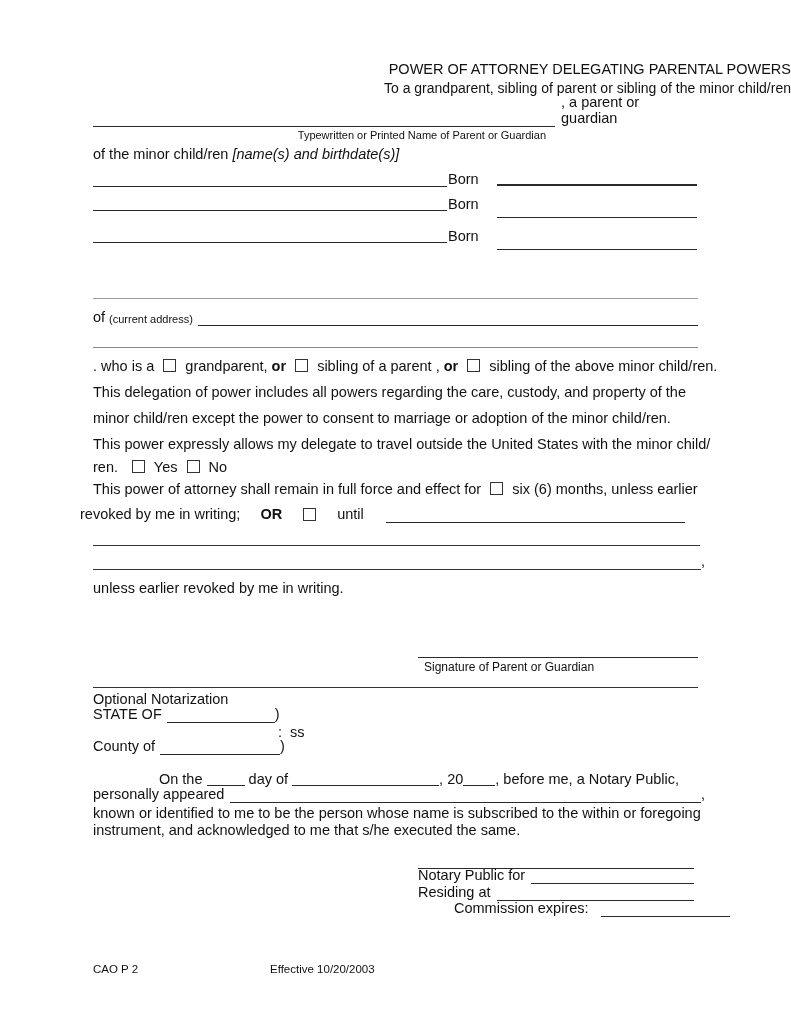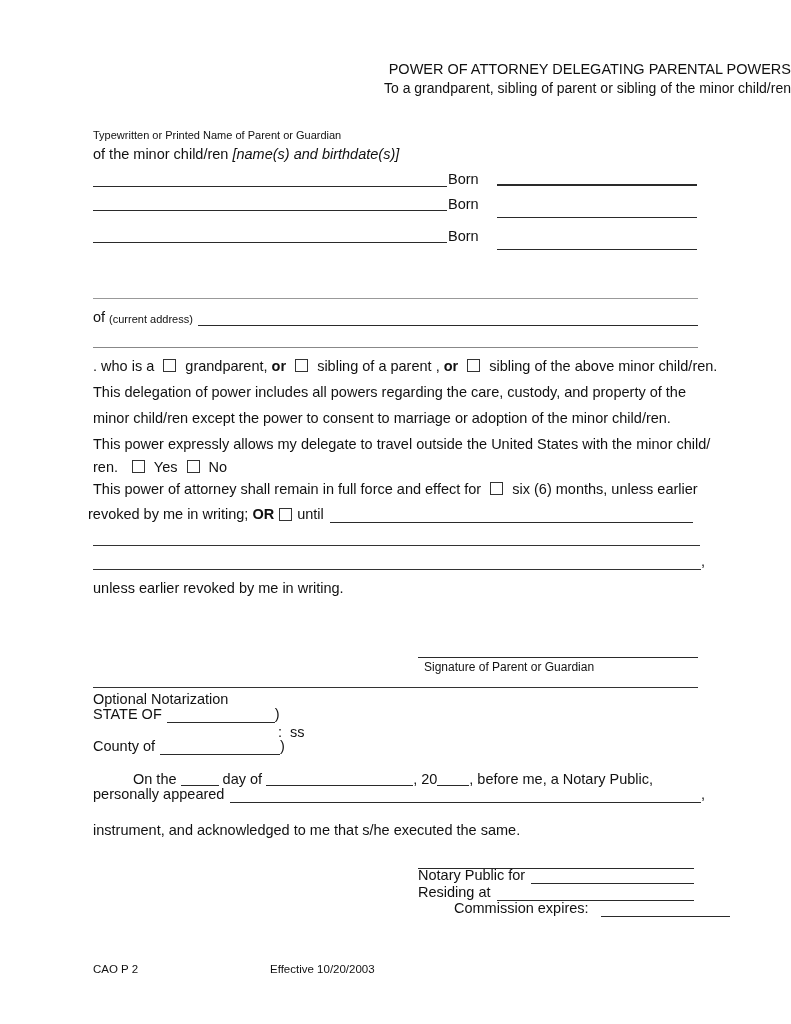--- a/index.html
+++ b/index.html
@@ -1,21 +1,21 @@
 <!DOCTYPE html>
 <html><head>
 <meta charset="utf-8">
 <style>
   html,body{margin:0;padding:0;background:#ffffff;}
   .page{
     position:relative;width:791px;height:1024px;background:#ffffff;
     font-family:"Liberation Sans",sans-serif;color:#111;font-size:14.5px;
     overflow:hidden;
   }
-  .abs{position:absolute;line-height:1.15;}
+  .abs{position:absolute;line-height:1.15;text-align:center;}
   .ctr{left:0;right:0;text-align:right;margin-left:11px;}
   .row{position:absolute;display:flex;align-items:flex-end;line-height:1.15;}
   .fill{flex:1 1 auto;border-bottom:1.5px solid #2a2a2a;height:0;align-self:flex-end;}
   .bw{border-bottom:1.5px solid #2a2a2a;align-self:flex-end;height:0;flex:0 0 auto;}
   .hline{position:absolute;border-top:1.5px solid #2a2a2a;height:0;}
   .thick{border-top-width:2.2px;}
   .rule{position:absolute;height:0;}
   .iblank{display:inline-block;border-bottom:1.5px solid #2a2a2a;height:1px;vertical-align:-2px;}
   .cb{display:inline-block;width:11px;height:11px;border:1.4px solid #333;vertical-align:-1px;margin:0 5px;background:#fff;}
   .b{font-weight:bold;}
@@ -24,21 +24,25 @@
   .pre{white-space:pre;}
 </style>
 </head>
 <body>
 
 <div class="page">
 
   <div class="abs ctr" style="top:61px;">POWER OF ATTORNEY DELEGATING PARENTAL POWERS</div>
   <div class="abs ctr" style="top:80px;font-size:14px;">To a grandparent, sibling of parent or sibling of the minor child/ren</div>
 
-  <div class="abs" style="left:93px;top:129px;width:462px;text-align:left;font-size:11px;">Typewritten or Printed Name of Parent or Guardian</div>
+  <div class="row" style="left:93px;width:605px;top:111px;height:16px;">
+    <span class="bw" style="width:462px;"></span>
+    <span style="margin-left:6px;">, a parent or guardian</span>
+  </div>
+  <div class="abs" style="left:84px;top:129px;width:462px;text-align:right;font-size:11px;">Typewritten or Printed Name of Parent or Guardian</div>
 
   <div class="abs" style="left:93px;top:146px;">
     <span>of the minor child/ren</span>
     <span class="it">[name(s) and birthdate(s)]</span>
   </div>
 
   <div class="hline" style="left:93px;width:354px;top:186px;"></div>
   <span class="abs" style="left:448px;top:171px;">Born</span>
   <div class="hline thick" style="left:497px;width:200px;top:184px;"></div>
 
@@ -82,21 +86,21 @@
     <span>Yes</span>
     <span class="cb"></span>
     <span>No</span>
   </div>
 
   <div class="abs" style="left:93px;top:481px;">
     <span>This power of attorney shall remain in full force and effect for</span>
     <span class="cb"></span>
     <span>six (6) months, unless earlier</span>
   </div>
-  <div class="row" style="left:88px;width:605px;top:505px;height:18px;">
+  <div class="row" style="left:80px;width:605px;top:505px;height:18px;gap:16px;">
     <span>revoked by me in writing;</span>
     <span class="b" style="margin-left:4px;">OR</span>
     <span class="cb" style="align-self:center;"></span>
     <span style="margin-right:6px;">until</span>
     <span class="fill"></span>
   </div>
   <div class="rule" style="left:93px;width:607px;top:545px;border-top:1.5px solid #333;"></div>
   <div class="row" style="left:93px;width:612px;top:556px;height:14px;">
     <span class="fill" style="border-bottom-color:#333;"></span>
     <span>,</span>
@@ -125,20 +129,21 @@
     <span style="padding-left:40px;">On the</span>
     <span class="iblank" style="width:38px;"></span>
     <span>day of</span>
     <span class="iblank" style="width:147px;"></span><span>, 20</span><span class="iblank" style="width:32px;"></span><span>, before me, a Notary Public,</span>
   </div>
   <div class="row" style="left:93px;width:612px;top:788px;height:15px;">
     <span style="margin-right:6px;">personally appeared</span>
     <span class="fill"></span>
     <span>,</span>
   </div>
+  <div class="abs" style="left:93px;top:805px;">known or identified to me to be the person whose name is subscribed to the within or foregoing</div>
   <div class="abs" style="left:93px;top:822px;">instrument, and acknowledged to me that s/he executed the same.</div>
 
   <div class="hline" style="left:418px;width:276px;top:868px;"></div>
   <div class="row" style="left:418px;width:276px;top:871px;height:13px;">
     <span style="margin-right:6px;">Notary Public for</span>
     <span class="fill"></span>
   </div>
   <div class="row" style="left:418px;width:276px;top:888px;height:13px;">
     <span style="margin-right:6px;">Residing at</span>
     <span class="fill"></span>

